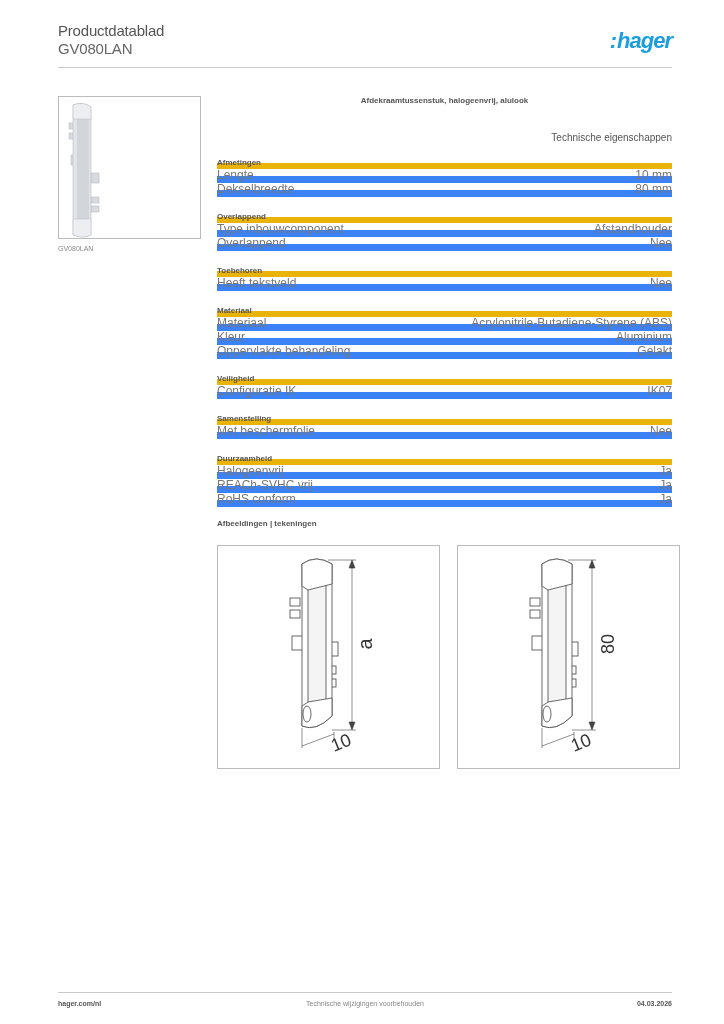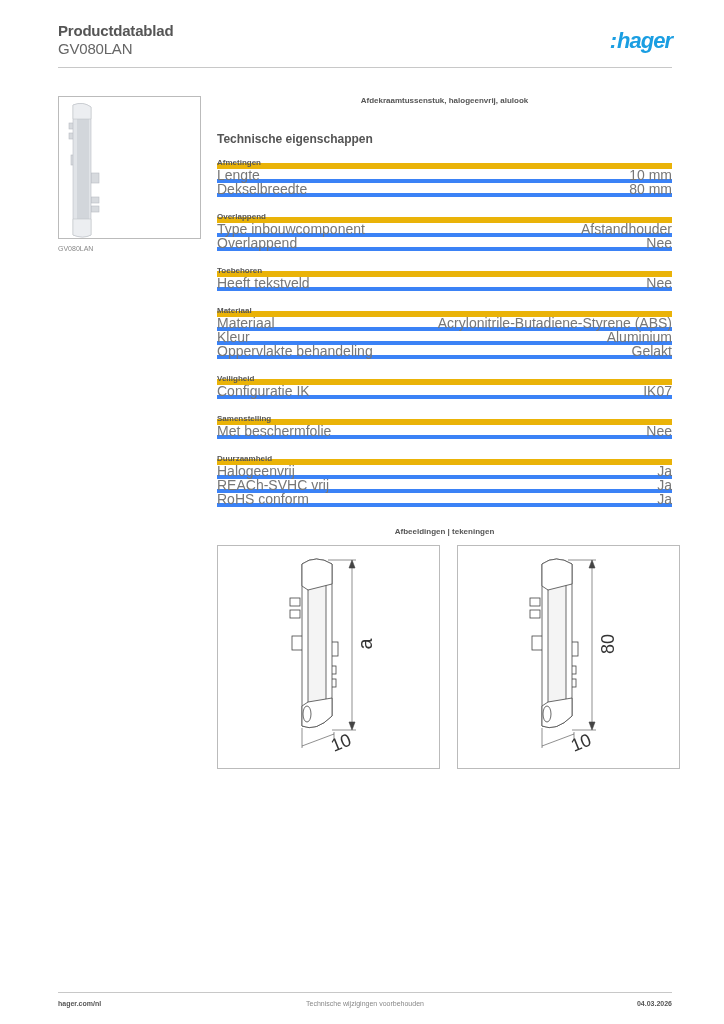--- a/index.html
+++ b/index.html
@@ -1,40 +1,40 @@
 <!DOCTYPE html>
 <html><head>
   <meta charset="utf-8">
   <style>
     * { box-sizing: border-box; margin: 0; padding: 0; }
     html, body { width: 724px; height: 1024px; background: #ffffff; }
     body { position: relative; font-family: "Liberation Sans", sans-serif; color: #555; overflow: hidden; }
 
     .header { position: absolute; left: 58px; top: 22px; width: 614px; height: 46px; }
-    .doc-title { font-size: 15px; font-weight: bold; color: #555; letter-spacing: -0.2px; line-height: 18px; }
+    .doc-title { font-size: 15px; font-weight: normal; color: #555; letter-spacing: -0.2px; line-height: 18px; }
     .doc-subtitle { font-size: 15px; color: #666; line-height: 18px; letter-spacing: -0.2px; }
     .logo { position: absolute; right: 0; top: 6px; font-size: 22px; font-weight: bold; color: #1a9ee2; letter-spacing: -1px; font-style: italic; }
     .logo .colon { font-size: 22px; margin-right: 1px; }
     .header-rule { position: absolute; left: 58px; top: 67px; width: 614px; height: 1px; background: #c8c8c8; }
 
     .thumb { position: absolute; left: 58px; top: 96px; width: 143px; height: 143px; border: 1px solid #bbb; background: #fff; }
     .thumb svg { position: absolute; left: 0; top: 0; }
     .thumb-caption { position: absolute; left: 58px; top: 245px; font-size: 7px; color: #888; }
 
     .content { position: absolute; left: 217px; top: 96px; width: 455px; }
     .product-desc { font-size: 8px; font-weight: bold; color: #555; height: 11px; text-align: center; }
-    .tech-title { font-size: 12px; font-weight: bold; color: #555; margin-top: 25px; height: 11px; }
+    .tech-title { font-size: 10px; font-weight: normal; color: #555; margin-top: 25px; height: 11px; text-align: right; }
 
     .section { margin-top: 14px; }
     .section:first-of-type { margin-top: 14px; }
     .section-title { font-size: 8px; font-weight: bold; color: #555; height: 12px; line-height: 12px; border-bottom: 6px solid #eab308; }
-    .row { display: flex; justify-content: space-between; font-size: 14px; color: #777; height: 14px; line-height: 13px; border-bottom: 4px solid #3b82f6; }
+    .row { display: flex; justify-content: space-between; font-size: 12px; color: #777; height: 14px; line-height: 13px; border-bottom: 7px solid #3b82f6; }
     .row .v { text-align: left; }
 
-    .images-title { font-size: 8px; font-weight: bold; color: #555; margin-top: 20px; height: 11px; text-align: center; }
+    .images-title { font-size: 8px; font-weight: bold; color: #555; margin-top: 12px; height: 11px; }
 
     .drawing { position: absolute; top: 545px; width: 223px; height: 224px; border: 1px solid #bbb; background: #fff; }
     .drawing.d1 { left: 217px; }
     .drawing.d2 { left: 457px; }
 
     .footer-rule { position: absolute; left: 58px; top: 992px; width: 614px; height: 1px; background: #c8c8c8; }
     .footer { position: absolute; left: 58px; top: 1000px; width: 614px; height: 12px; font-size: 7px; }
     .footer .left { position: absolute; left: 0; top: 0; font-weight: bold; color: #555; }
     .footer .center { position: absolute; left: 0; right: 0; top: 0; text-align: center; color: #888; }
     .footer .right { position: absolute; right: 0; top: 0; font-weight: bold; color: #555; }

